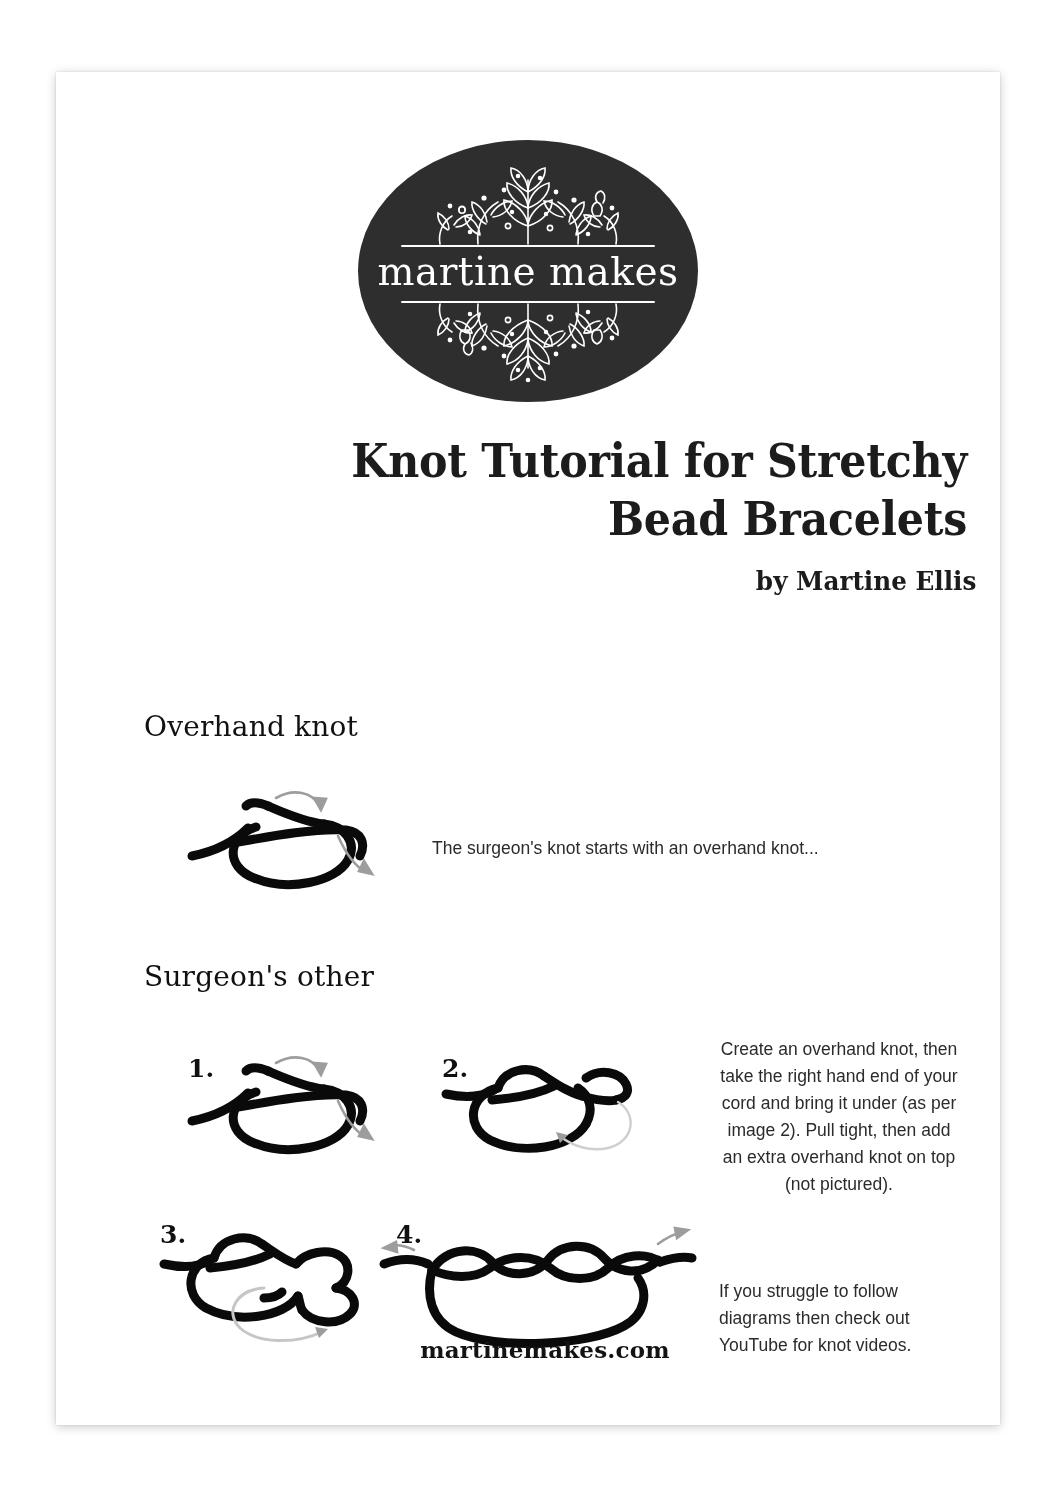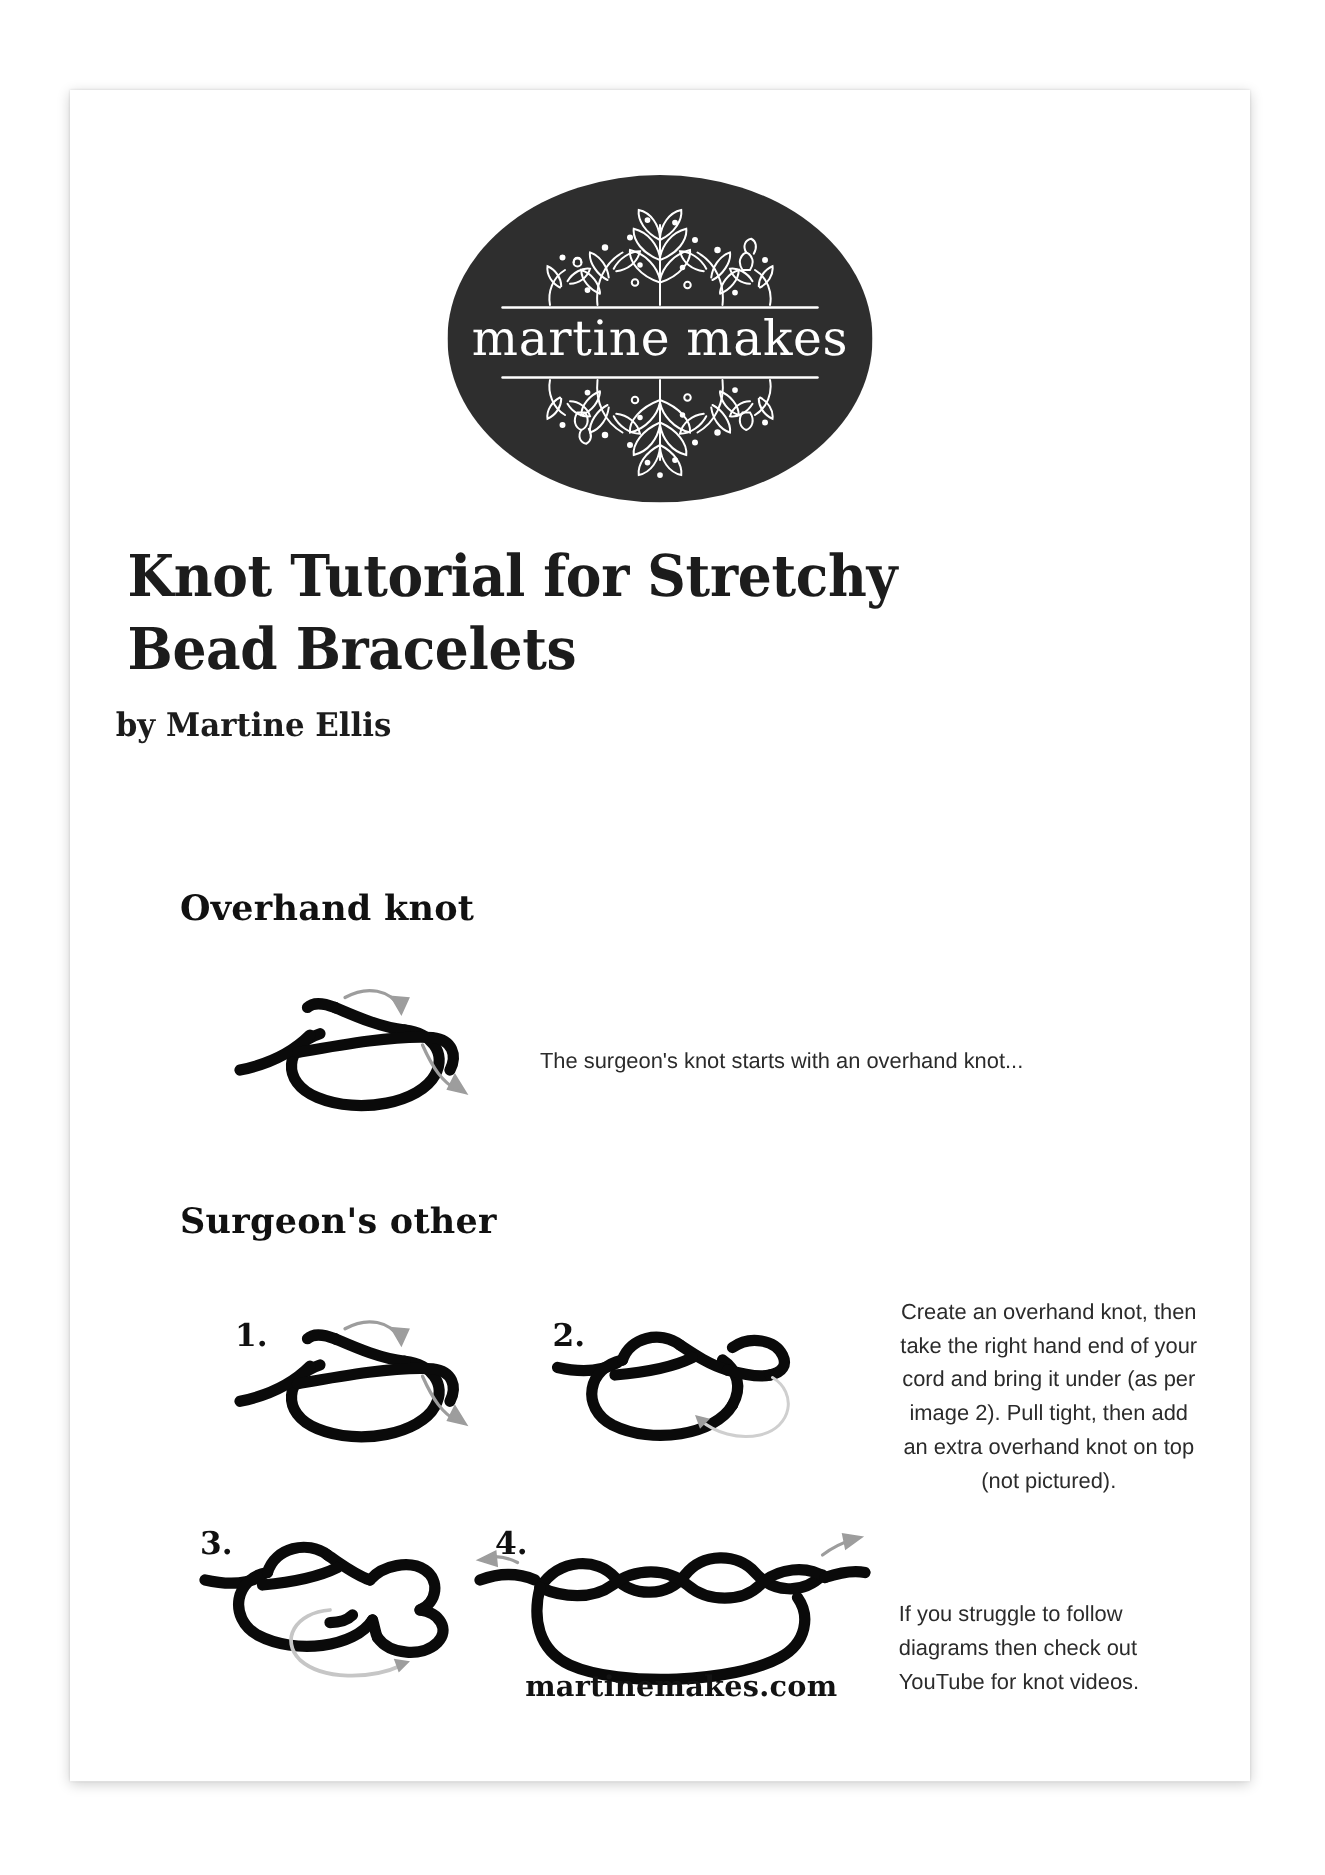--- a/index.html
+++ b/index.html
@@ -64,22 +64,21 @@
     letter-spacing: 0.5px;
     pointer-events: none;
   }
 
   
   .title-block {
     position: absolute;
     left: 0;
     top: 360px;
     width: 944px;
-    text-align: left;
-    padding-left: 13px;
+    text-align: right;
   }
   .doc-title {
     font-family: "DejaVu Serif", serif;
     font-weight: bold;
     font-size: 46px;
     line-height: 58px;
     color: #1c1c1c;
     letter-spacing: -0.3px;
     margin: 0;
     transform: scaleX(0.93);
@@ -91,21 +90,21 @@
     line-height: 34px;
     color: #1c1c1c;
     margin: 16px 0 0 0;
     transform: scaleX(0.95);
   }
 
   
   .section-heading {
     position: absolute;
     font-family: "DejaVu Serif", serif;
-    font-weight: bold;
+    font-weight: normal;
     font-size: 28px;
     color: #111111;
     letter-spacing: 0.2px;
   }
   #heading-overhand { left: 88px; top: 638px; }
   #heading-surgeons { left: 88px; top: 888px; }
 
   
   .body-text {
     position: absolute;

